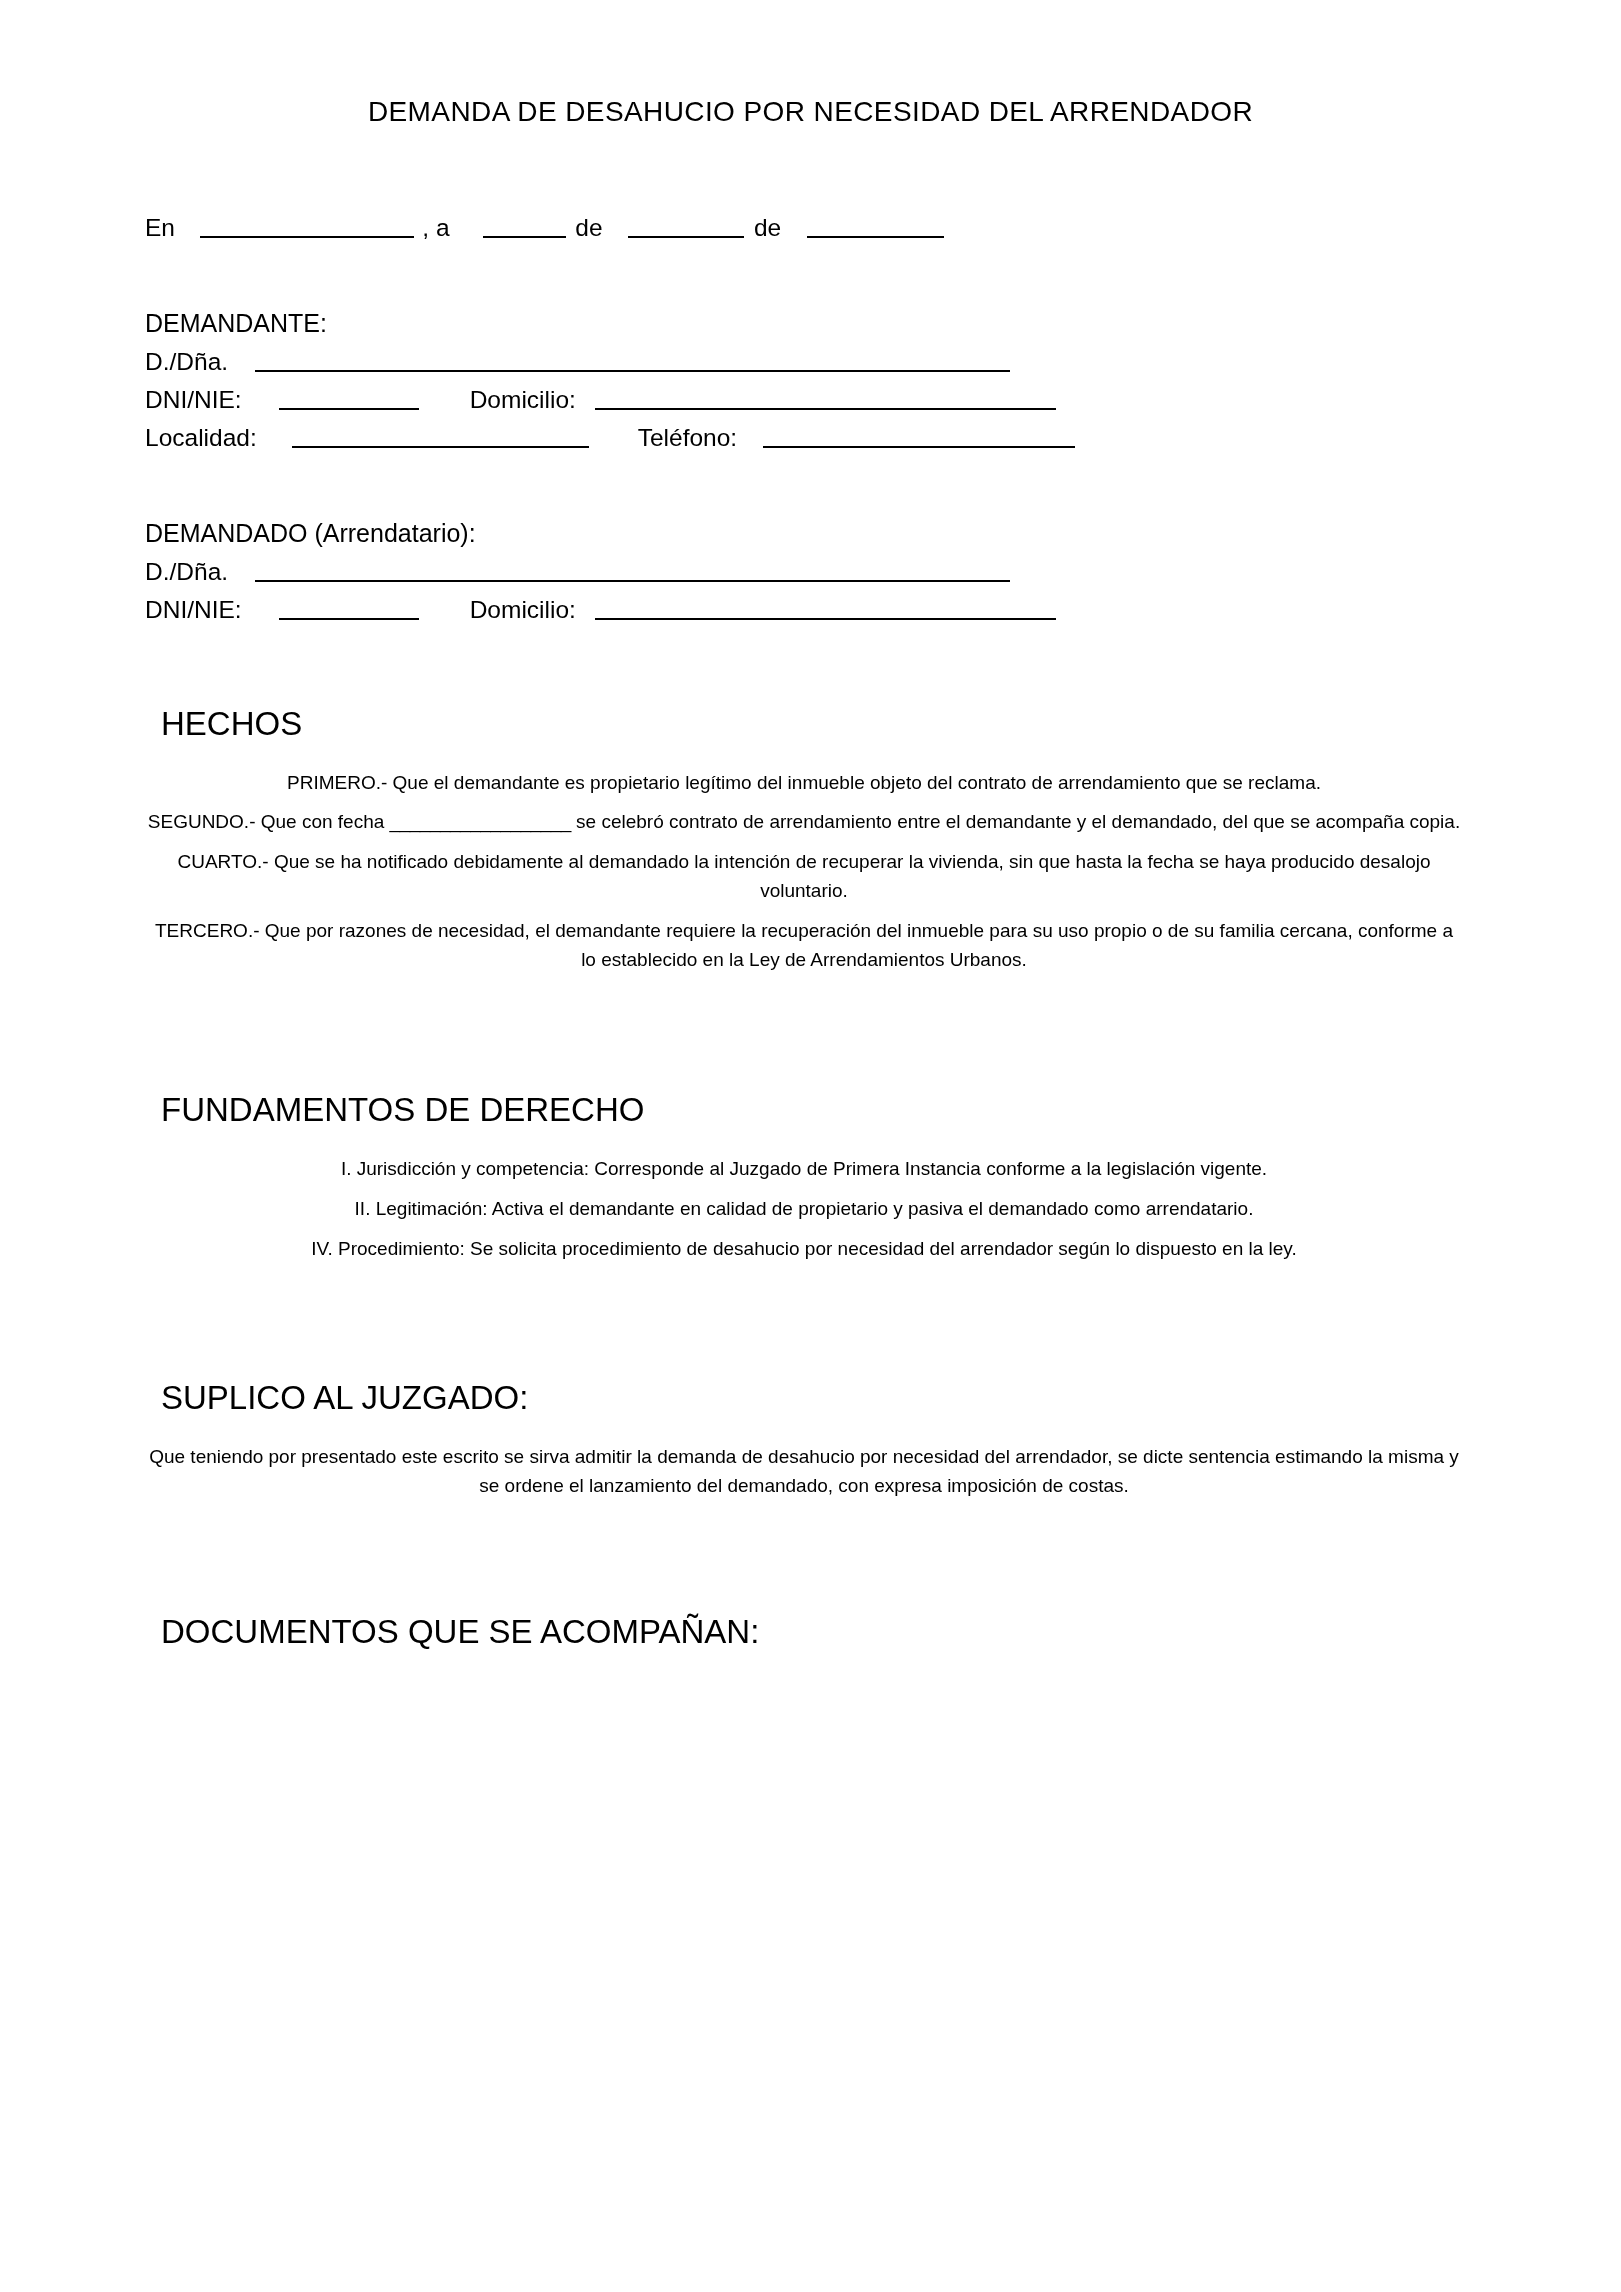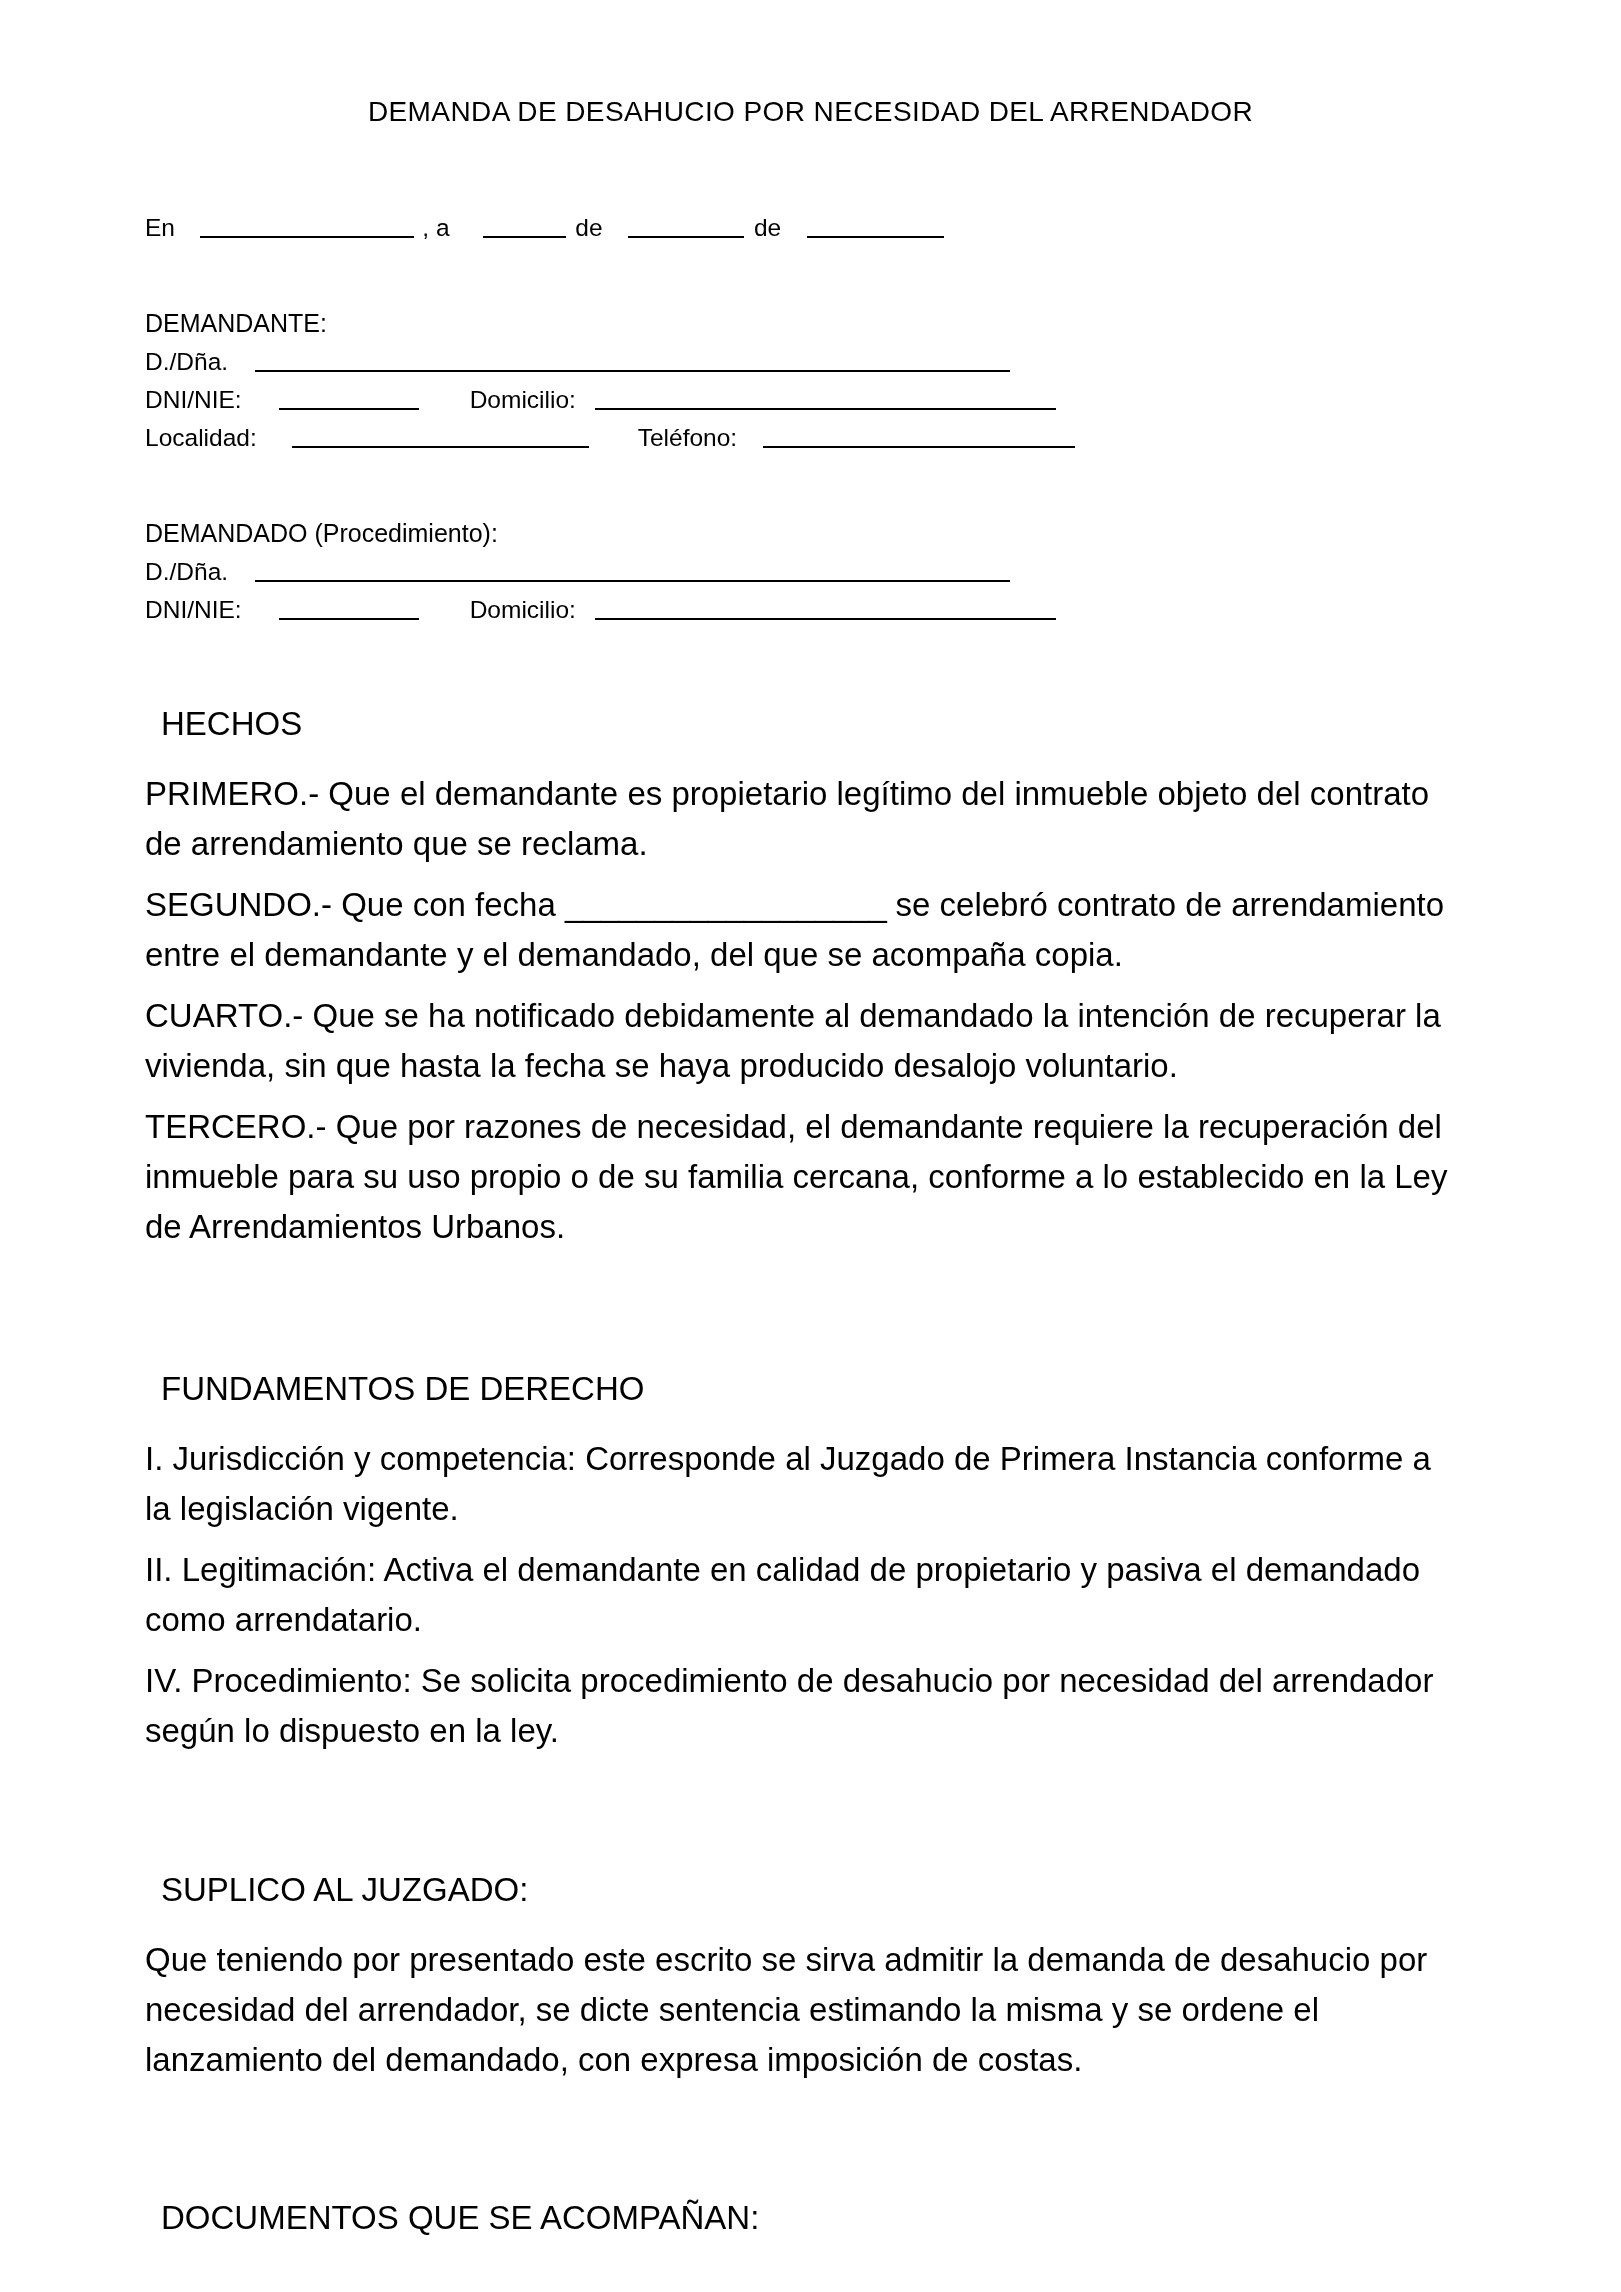--- a/index.html
+++ b/index.html
@@ -86,26 +86,26 @@
     font-size: 33px;
     line-height: 1.55;
     margin: 16px;
   }
   .sec-hechos       { margin-top: 69px; }
   .sec-fundamentos  { margin-top: 110px; }
   .sec-suplico      { margin-top: 108px; }
   .sec-documentos   { margin-top: 106px; }
 
   p.para {
-    font-size: 33px;
+    font-size: 19px;
     line-height: 1.52;
     margin: 0;
     padding-top: 10.8px;
     max-width: 1318px;
-    text-align: left;
+    text-align: center;
   }
   p.para.first { padding-top: 3.9px; }
 
   .us-blank { letter-spacing: -0.5px; }
 </style>
 </head>
 <body>
 
 <div class="page">
 
@@ -125,21 +125,21 @@
     <div class="field-row">
       <span class="field-label">DNI/NIE:</span><span class="blank b-dni"></span><span class="lbl-domicilio">Domicilio:</span><span class="blank b-domicilio"></span>
     </div>
 
     <div class="field-row">
       <span class="field-label">Localidad:</span><span class="blank b-localidad"></span><span class="lbl-telefono">Teléfono:</span><span class="blank b-telefono"></span>
     </div>
   </div>
 
   <div class="block-demandado">
-    <div class="section-head">DEMANDADO (Procedimiento):</div>
+    <div class="section-head">DEMANDADO (Arrendatario):</div>
 
     <div class="field-row">
       <span class="field-label">D./Dña.</span><span class="blank b-name"></span>
     </div>
 
     <div class="field-row">
       <span class="field-label">DNI/NIE:</span><span class="blank b-dni"></span><span class="lbl-domicilio">Domicilio:</span><span class="blank b-domicilio"></span>
     </div>
   </div>
 

